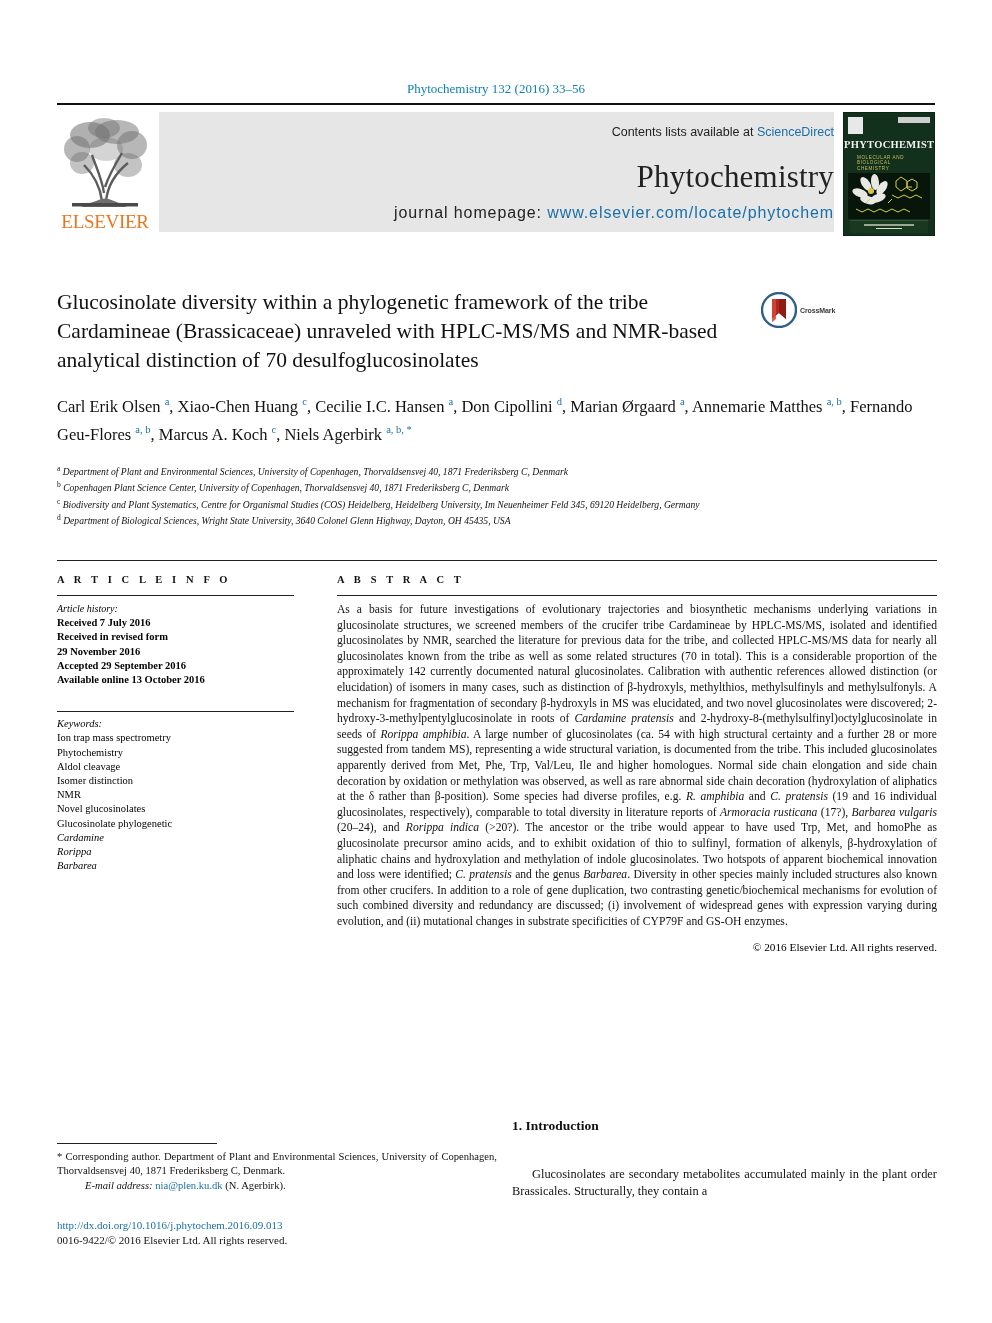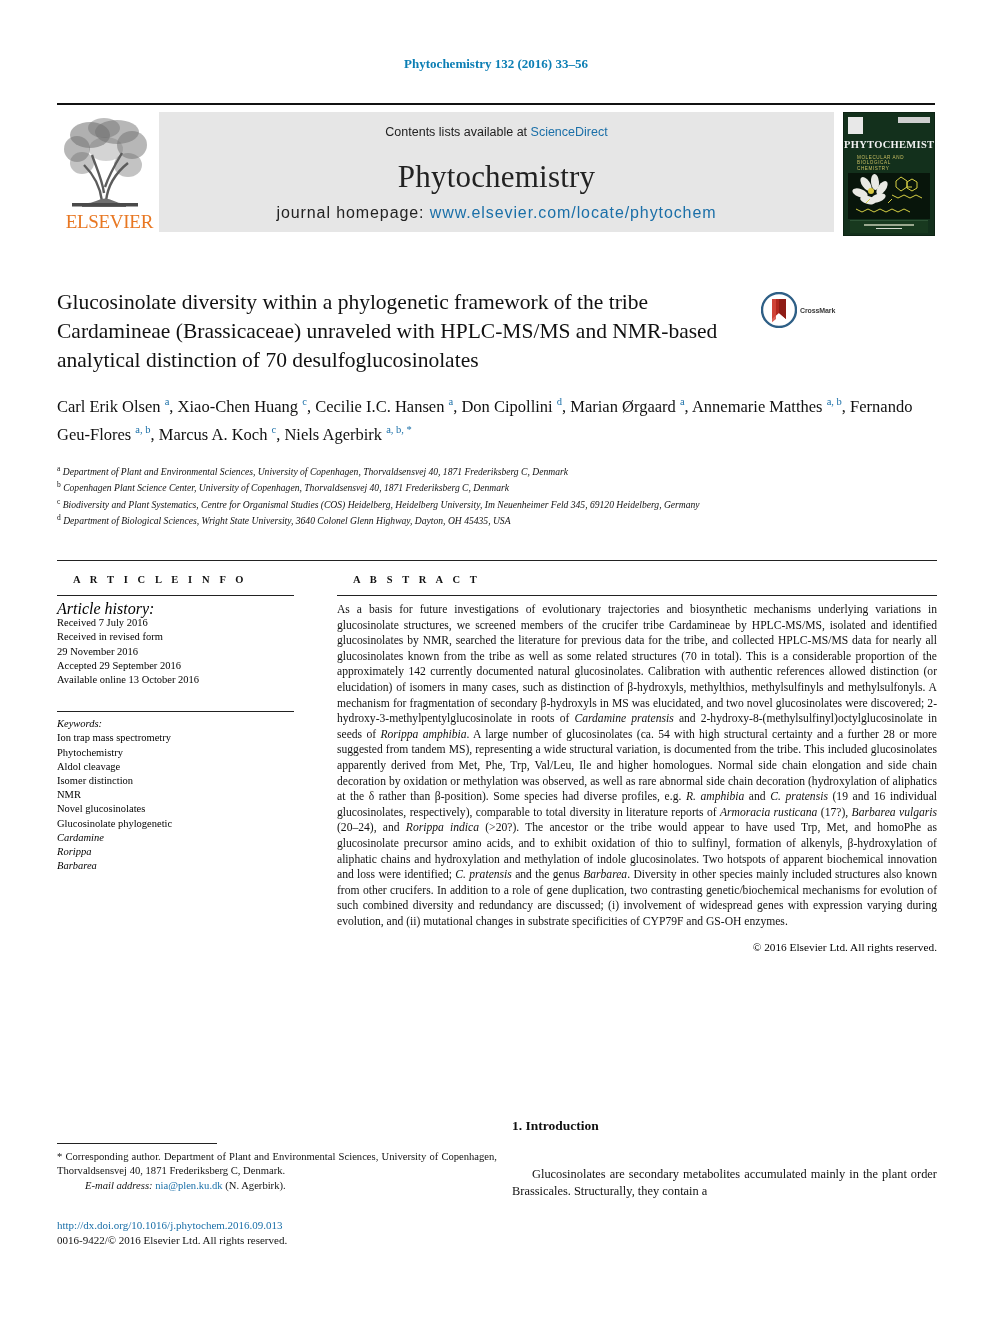--- a/index.html
+++ b/index.html
@@ -18,64 +18,63 @@
   .page {
     position: absolute;
     left: 0; top: 0;
     width: 992px;
     height: 1323px;
   }
 
   
   .running-head {
     position: absolute;
-    top: 56px;
+    top: 81px;
     left: 0;
     width: 992px;
     text-align: center;
     font-size: 13px;
     color: #0b7eb4;
     font-family: "Liberation Serif", serif;
-    font-weight: bold;
   }
 
   
   .masthead {
     position: absolute;
     left: 57px;
     top: 103px;
     width: 878px;
     border-top: 2.5px solid #111;
     padding-top: 7px;
     display: flex;
     align-items: flex-start;
   }
   .elsevier-block {
     width: 96px;
     flex: 0 0 96px;
     padding-top: 3px;
   }
   .tree-svg { display:block; margin: 0 auto; }
   .elsevier-word {
-    text-align: right;
+    text-align: center;
     color: #e87722;
     font-family: "Liberation Serif", serif;
     font-size: 19px;
     letter-spacing: -0.3px;
     margin-top: 1px;
     line-height: 1;
   }
   .journal-band {
     flex: 1 1 auto;
     background: #e6e6e6;
     height: 120px;
     margin-left: 6px;
     margin-right: 9px;
     position: relative;
-    text-align: center;
+    text-align: right;
   }
   .contents-line {
     font-family: "Liberation Sans", sans-serif;
     font-size: 12.5px;
     padding-top: 13px;
     color: #222;
   }
   .contents-line .sd { color: #1a6fa8; }
   .journal-name {
     font-family: "Liberation Serif", serif;
@@ -227,35 +226,35 @@
     left: 337px;
     top: 574px;
     width: 600px;
   }
   .sec-head {
     font-family: "Liberation Serif", serif;
     font-size: 10.5px;
     font-weight: bold;
     letter-spacing: 3.6px;
     color: #111;
-    margin-left: 16px;
   }
   .sec-rule {
     border-top: 1.6px solid #222;
     margin-top: 10px;
     margin-bottom: 6px;
   }
   .hist-title {
     font-style: italic;
-    font-size: 16px;
+    font-size: 10px;
     line-height: 14.2px;
   }
   .hist-line {
     font-size: 10.5px;
     line-height: 14.2px;
+    font-weight: bold;
   }
   .kw-block { margin-top: 24px; }
   .kw-rule { border-top: 1.6px solid #222; margin-bottom: 5px; }
   .kw-title { font-style: italic; font-size: 10.5px; line-height: 14.2px; }
   .kw-item { font-size: 10.5px; line-height: 14.2px; }
   .kw-item.ital { font-style: italic; }
 
   .abstract-body {
     font-family: "Liberation Serif", serif;
     font-size: 11.6px;

